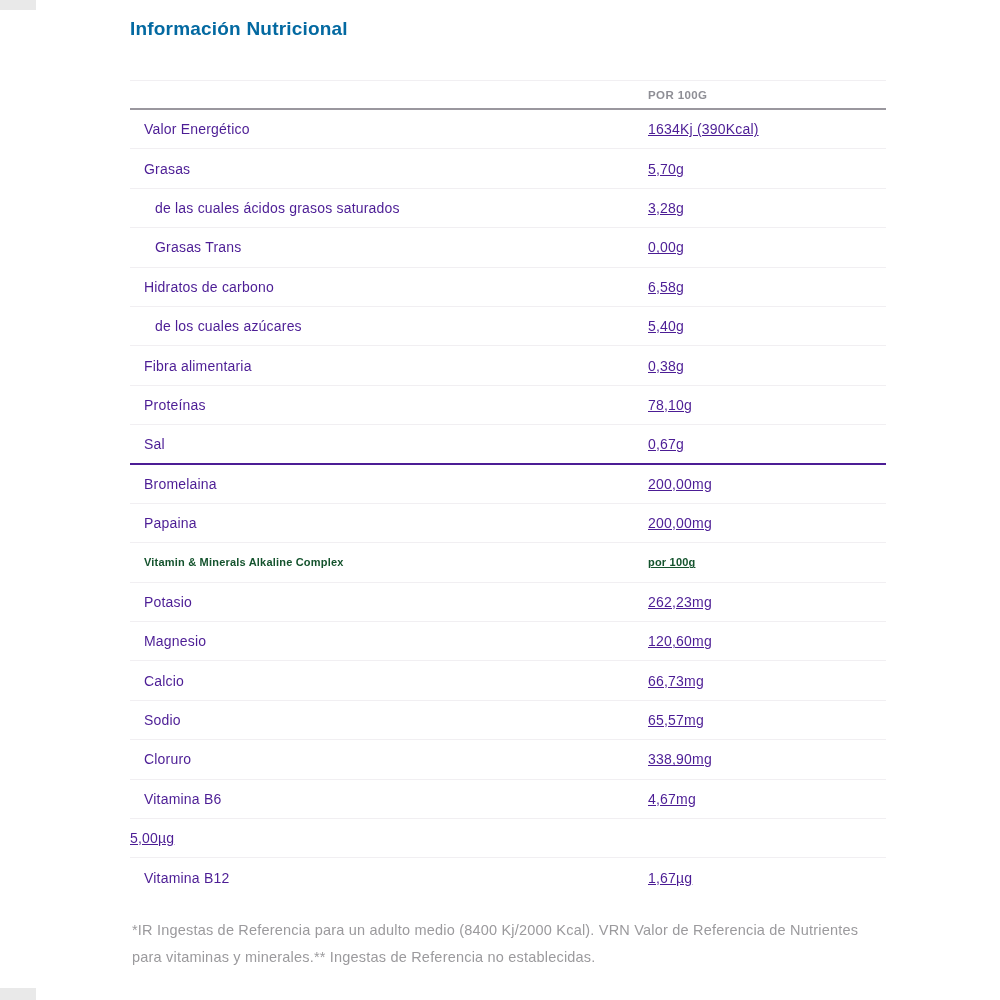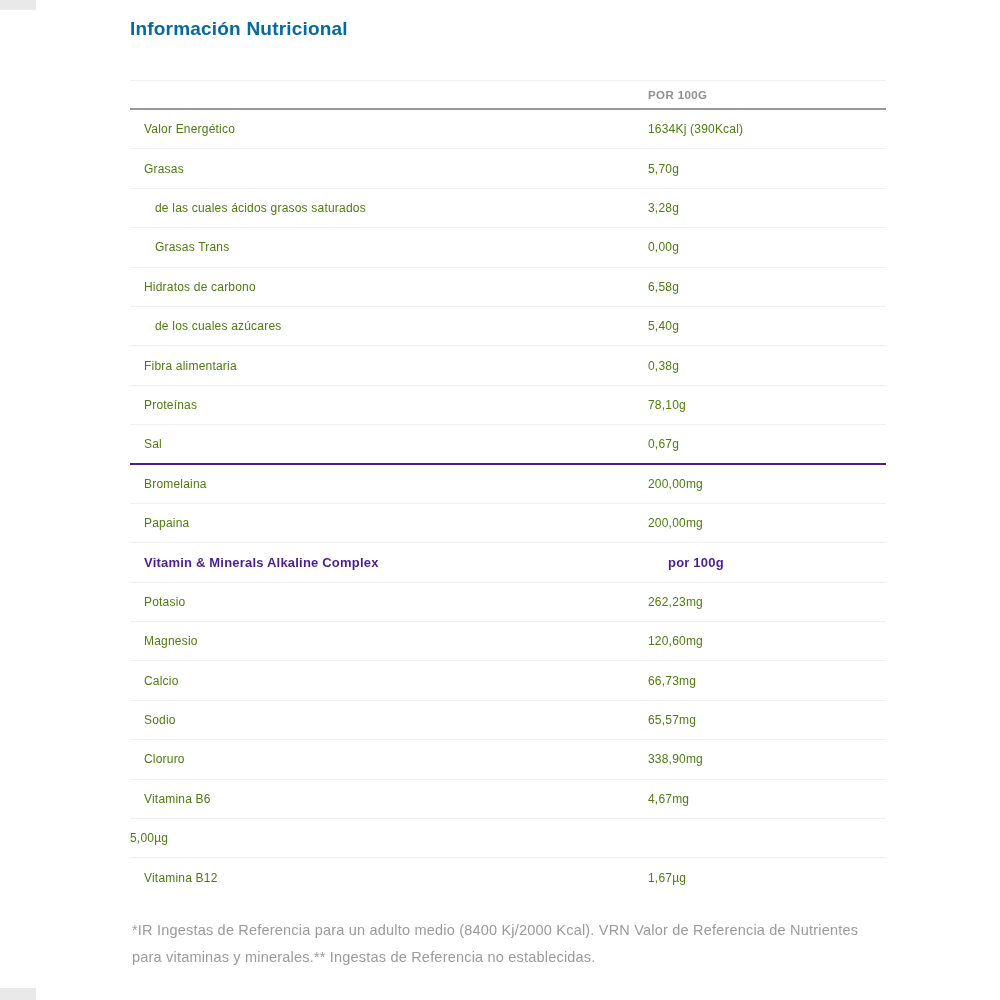--- a/index.html
+++ b/index.html
@@ -47,39 +47,38 @@
     font-size: 11.5px;
     font-weight: 600;
     letter-spacing: 0.4px;
     color: #8e8e95;
   }
 
   .row {
     display: flex;
     height: 39.4px;
     align-items: center;
-    font-size: 12px;
-    color: #4d7c0f;
+    font-size: 14px;
+    color: #4c1d95;
   }
   .row.border-light { border-bottom: 1px solid #f1eff2; }
   .row.border-dark  { border-bottom: 2px solid #4c1d95; }
   .row.border-none  { border-bottom: none; }
   .row .cell-label {
     padding-left: 14px;
     width: 518px;
     flex: 0 0 518px;
     letter-spacing: 0.2px;
   }
   .row.indented .cell-label { padding-left: 25px; }
-  .row .cell-value { letter-spacing: 0.2px; }
+  .row .cell-value { letter-spacing: 0.2px; text-decoration: underline; }
   .row.bold {
-    color: #4c1d95;
+    color: #14532d;
     font-weight: 700;
-    font-size: 13px;
-    gap: 20px;
+    font-size: 11px;
   }
 
   .footnote {
     margin-top: 19px;
     padding-left: 2px;
     max-width: 742px;
     font-size: 14.5px;
     line-height: 27px;
     color: #9b9a9d;
     letter-spacing: 0.2px;

